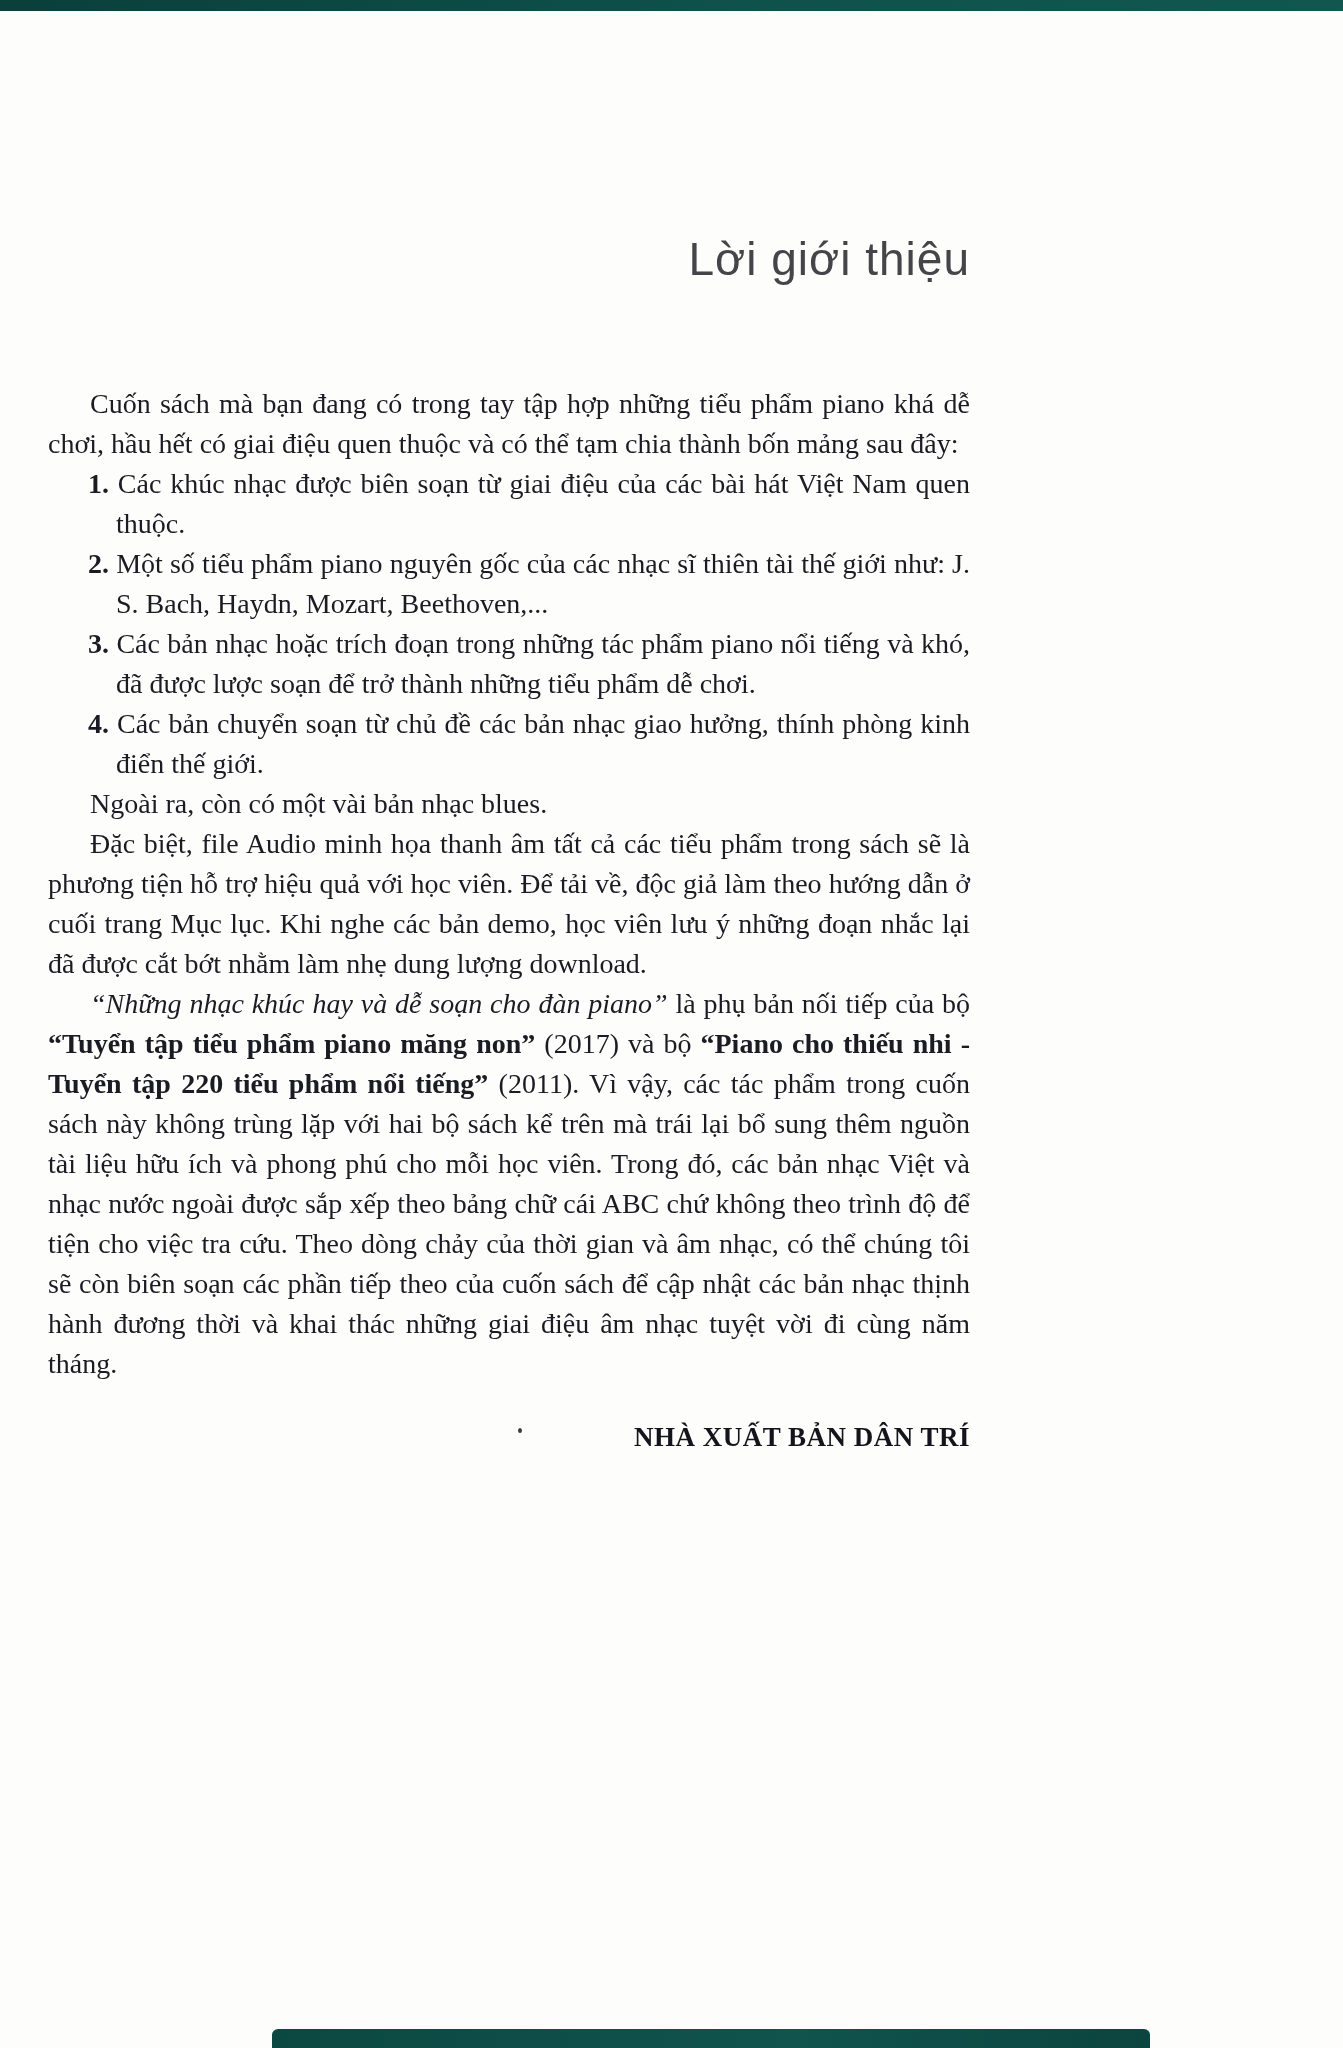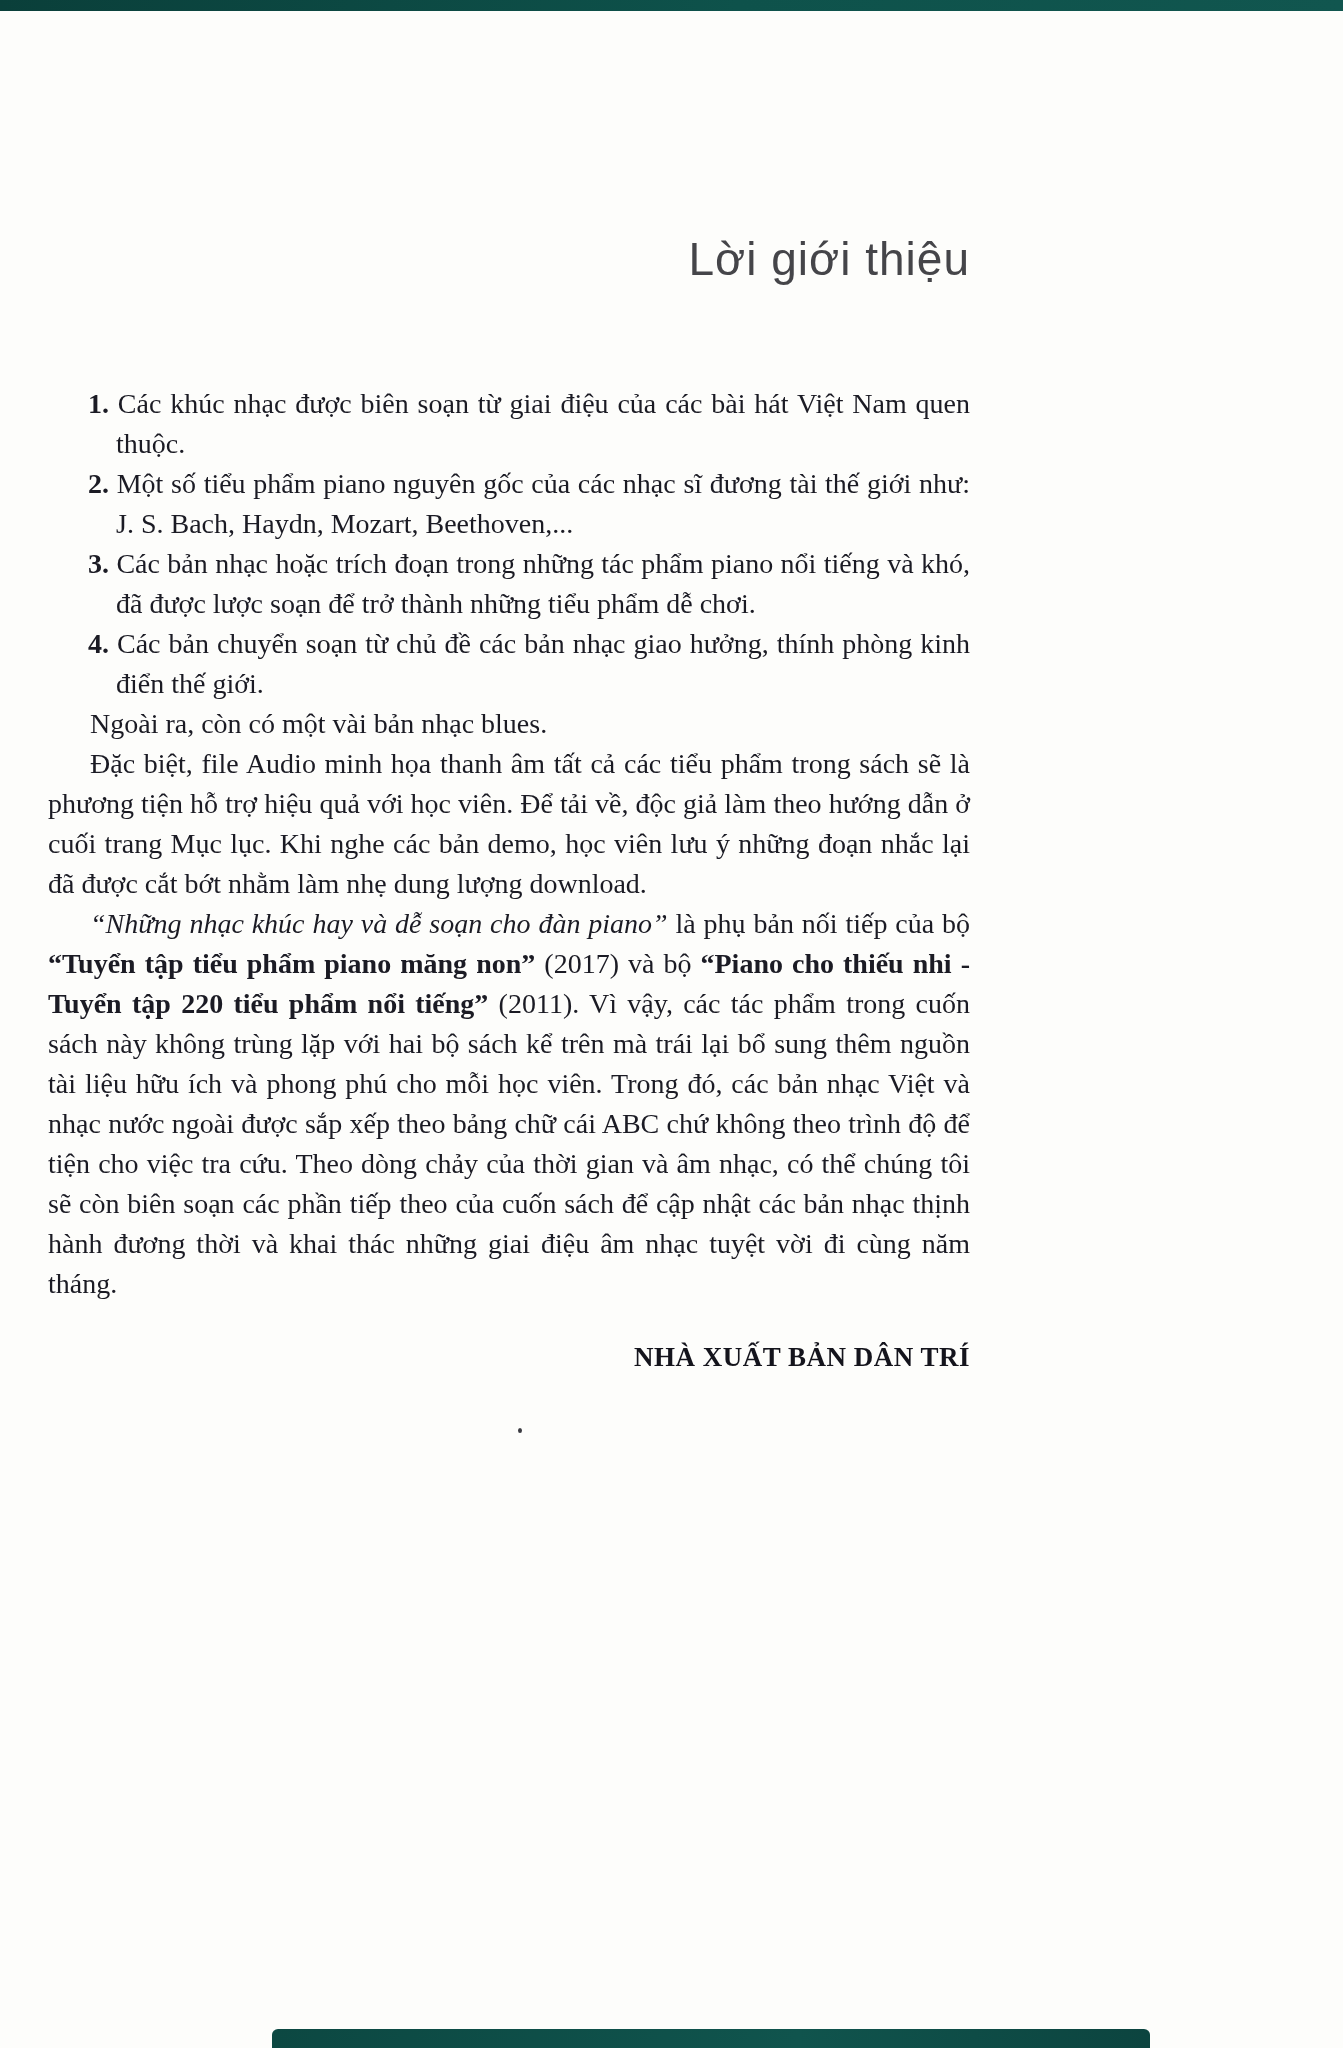--- a/index.html
+++ b/index.html
@@ -103,24 +103,25 @@
 <body>
 
 <div class="page">
 
   <div class="strip strip-top"></div>
 
   <div class="content">
 
     <h1 class="title">Lời giới thiệu</h1>
 
+    <p class="para indent">Cuốn sách mà bạn đang có trong tay tập hợp những tiểu phẩm piano khá dễ chơi, hầu hết có giai điệu quen thuộc và có thể tạm chia thành bốn mảng sau đây:</p>
 
     <div class="list">
       <div class="list-item"><span class="num">1.</span> <span>Các khúc nhạc được biên soạn từ giai điệu của các bài hát Việt Nam quen thuộc.</span></div>
-      <div class="list-item"><span class="num">2.</span> <span>Một số tiểu phẩm piano nguyên gốc của các nhạc sĩ đương tài thế giới như: J. S. Bach, Haydn, Mozart, Beethoven,...</span></div>
+      <div class="list-item"><span class="num">2.</span> <span>Một số tiểu phẩm piano nguyên gốc của các nhạc sĩ thiên tài thế giới như: J. S. Bach, Haydn, Mozart, Beethoven,...</span></div>
       <div class="list-item"><span class="num">3.</span> <span>Các bản nhạc hoặc trích đoạn trong những tác phẩm piano nổi tiếng và khó, đã được lược soạn để trở thành những tiểu phẩm dễ chơi.</span></div>
       <div class="list-item"><span class="num">4.</span> <span>Các bản chuyển soạn từ chủ đề các bản nhạc giao hưởng, thính phòng kinh điển thế giới.</span></div>
     </div>
 
     <p class="para indent">Ngoài ra, còn có một vài bản nhạc blues.</p>
 
     <p class="para indent">Đặc biệt, file Audio minh họa thanh âm tất cả các tiểu phẩm trong sách sẽ là phương tiện hỗ trợ hiệu quả với học viên. Để tải về, độc giả làm theo hướng dẫn ở cuối trang Mục lục. Khi nghe các bản demo, học viên lưu ý những đoạn nhắc lại đã được cắt bớt nhằm làm nhẹ dung lượng download.</p>
 
     <p class="para indent"><span class="seg-bold-italic">“Những nhạc khúc hay và dễ soạn cho đàn piano”</span><span> là phụ bản nối tiếp của bộ </span><span class="seg-bold">“Tuyển tập tiểu phẩm piano măng non”</span><span> (2017) và bộ </span><span class="seg-bold">“Piano cho thiếu nhi - Tuyển tập 220 tiểu phẩm nổi tiếng”</span><span> (2011). Vì vậy, các tác phẩm trong cuốn sách này không trùng lặp với hai bộ sách kể trên mà trái lại bổ sung thêm nguồn tài liệu hữu ích và phong phú cho mỗi học viên. Trong đó, các bản nhạc Việt và nhạc nước ngoài được sắp xếp theo bảng chữ cái ABC chứ không theo trình độ để tiện cho việc tra cứu. Theo dòng chảy của thời gian và âm nhạc, có thể chúng tôi sẽ còn biên soạn các phần tiếp theo của cuốn sách để cập nhật các bản nhạc thịnh hành đương thời và khai thác những giai điệu âm nhạc tuyệt vời đi cùng năm tháng.</span></p>
 

